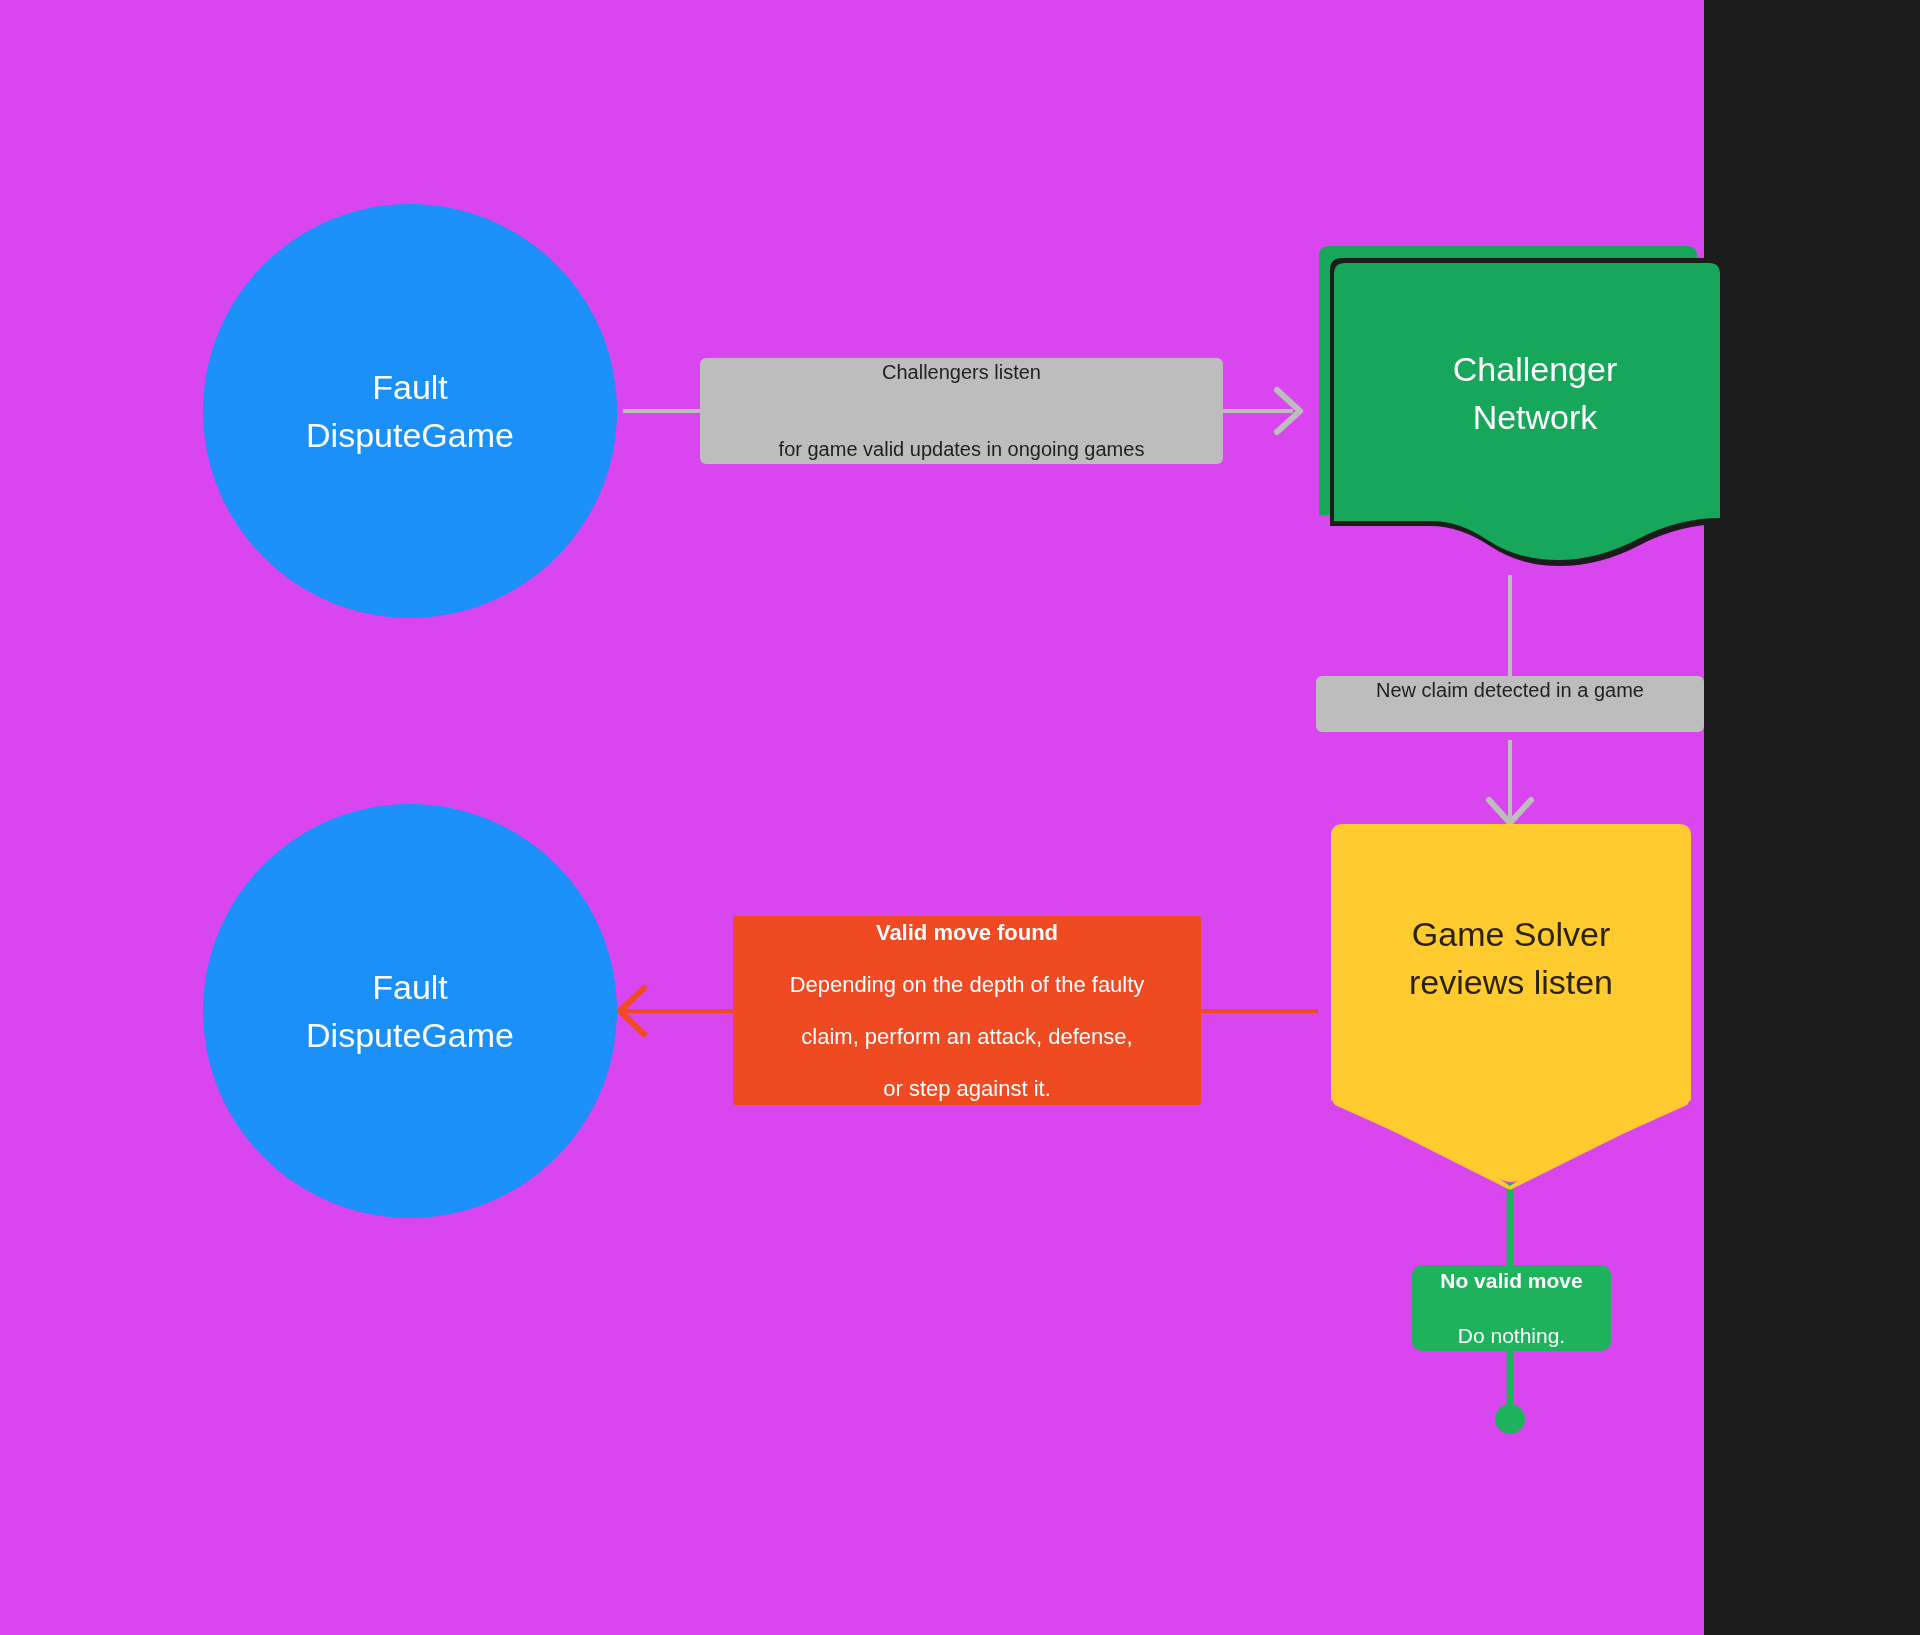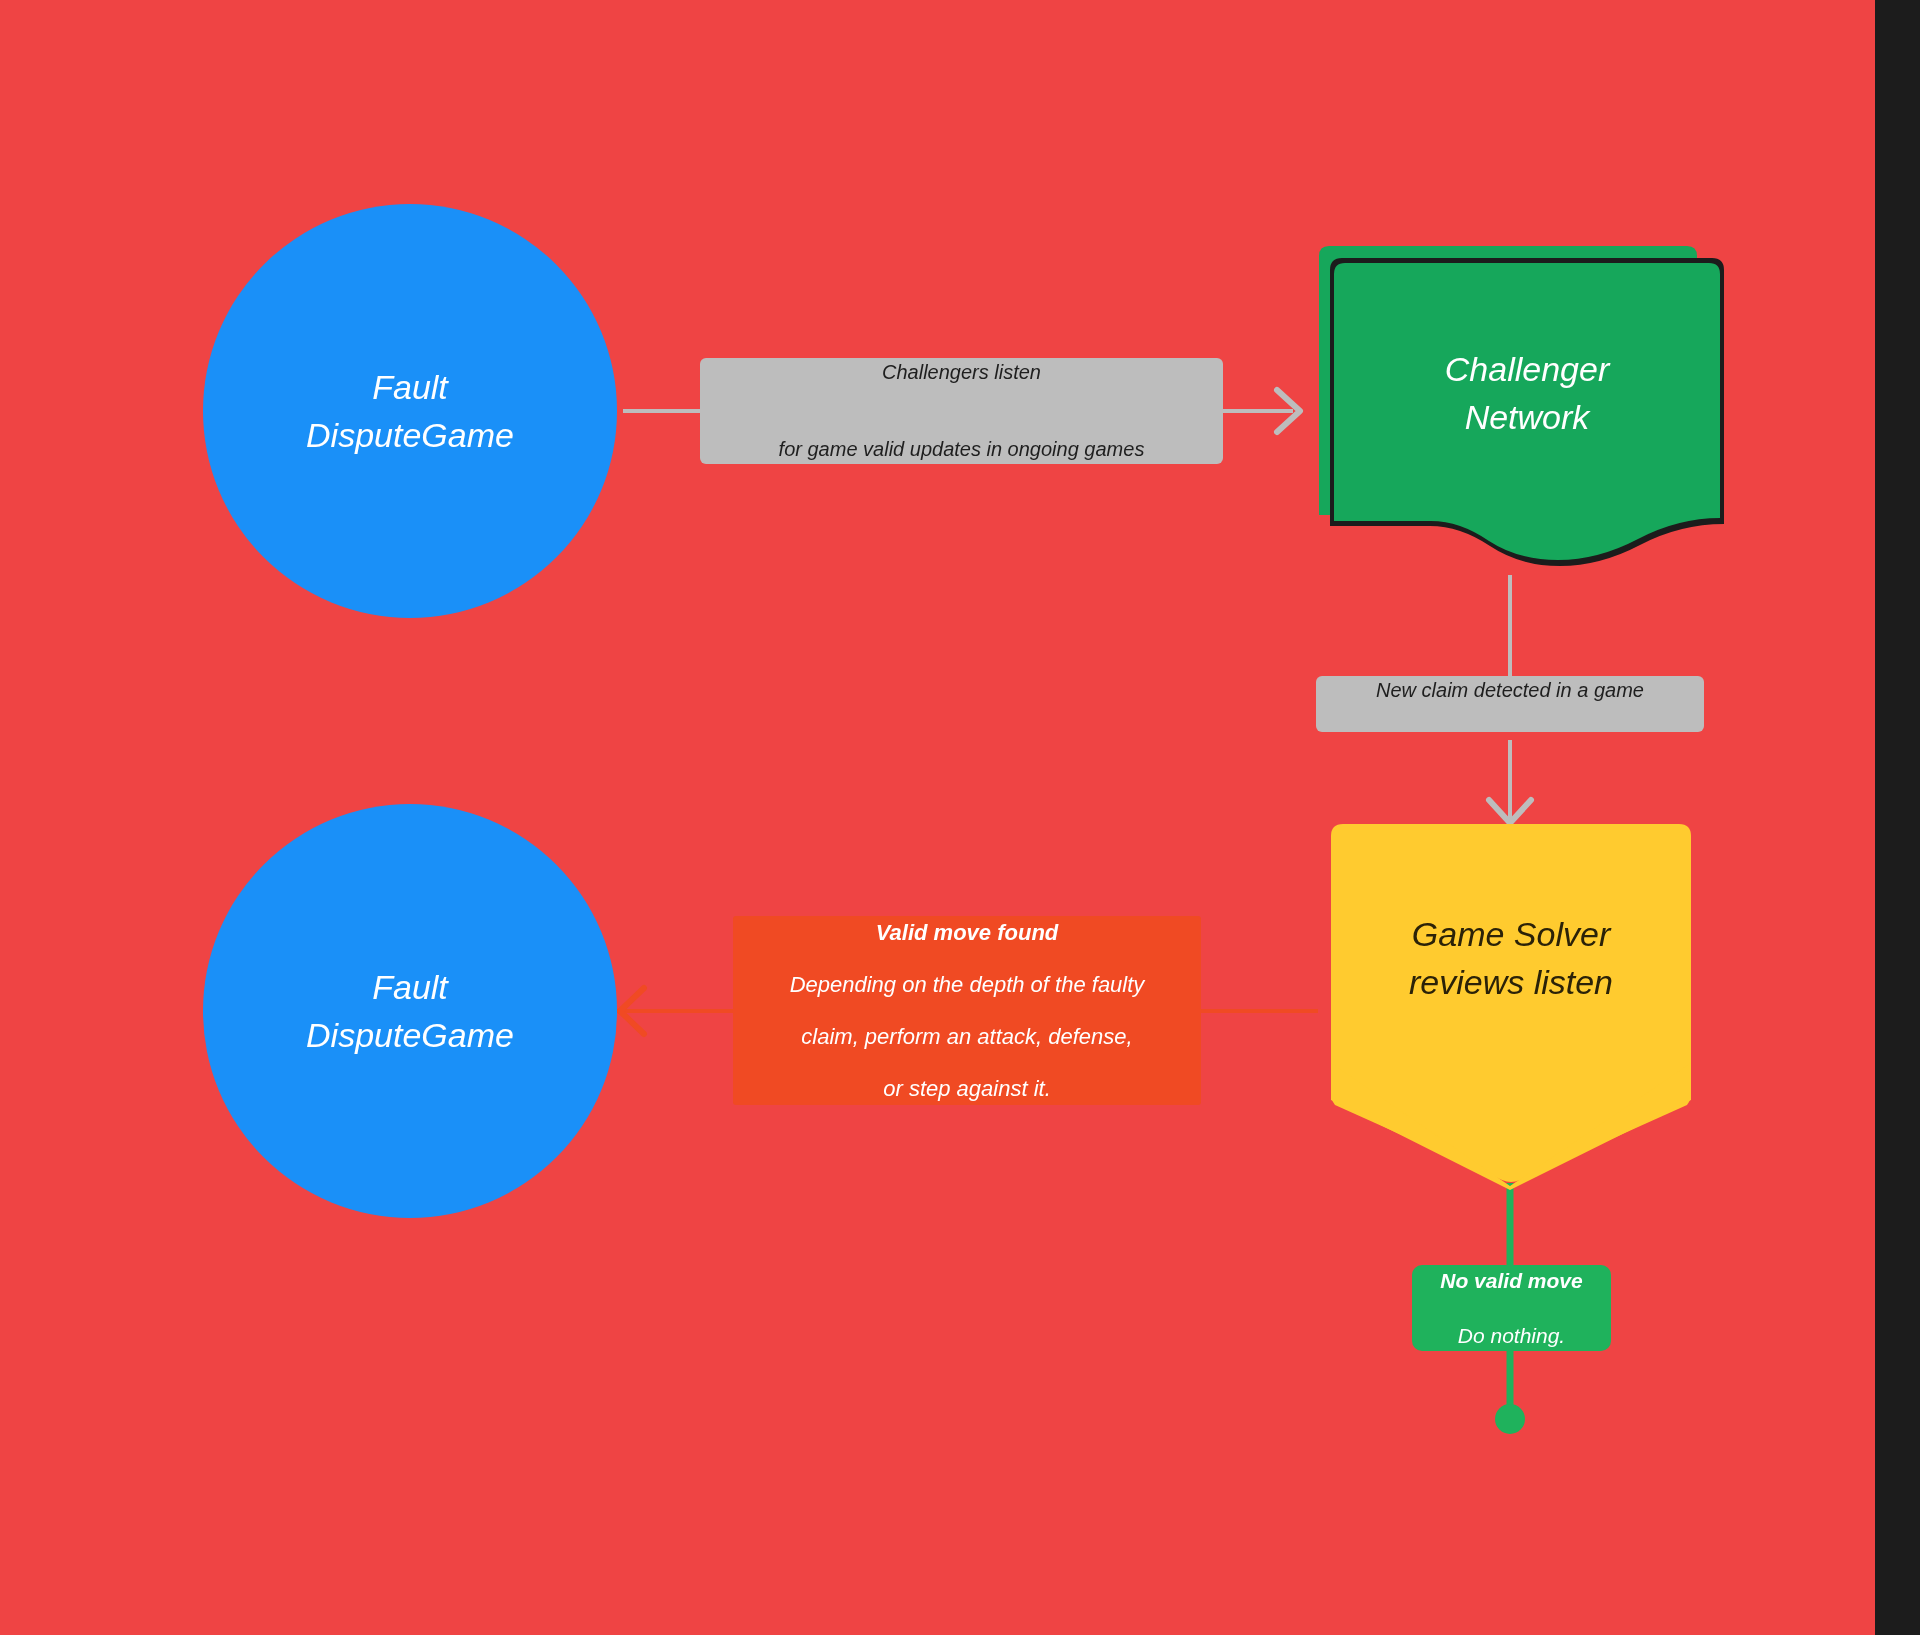--- a/index.html
+++ b/index.html
@@ -10,24 +10,23 @@
   }
   body {
     width: 1920px;
     height: 1635px;
     overflow: hidden;
     font-family: "Liberation Sans", sans-serif;
     -webkit-font-smoothing: antialiased;
   }
   #diagram-root {
     position: relative;
-    width: 1875px;
+    width: 1704px;
     height: 1635px;
-    background: #ef4444;
-    font-style: italic;
+    background: #d946ef;
   }
   svg.layer {
     position: absolute;
     left: 0;
     top: 0;
     width: 1920px;
     height: 1635px;
     overflow: visible;
   }
   .node-label {
@@ -164,21 +163,21 @@
     <path d="M1331,1063 L1510,1186 L1691,1063 L1691,1100 L1510,1190 L1331,1100 Z" fill="#ffcb2f"></path>
 
     <circle cx="410" cy="1011" r="207" fill="#1a90f8"></circle>
   </svg>
 
   <div class="node-label circle-text" style="left:203px; top:358px; width:414px; height:106px;">
     <span class="line">Fault</span>
     <span class="line">DisputeGame</span>
   </div>
 
-  <div class="node-label doc-text" style="left:1334px; top:340px; width:386px; height:106px;">
+  <div class="node-label doc-text" style="left:1334px; top:340px; width:386px; height:106px;padding-left:8px;">
     <span class="line">Challenger</span>
     <span class="line">Network</span>
   </div>
 
   <div class="node-label shield-text" style="left:1331px; top:905px; width:360px; height:106px;">
     <span class="line">Game Solver</span>
     <span class="line">reviews listen</span>
   </div>
 
   <div class="node-label circle-text" style="left:203px; top:958px; width:414px; height:106px;">

